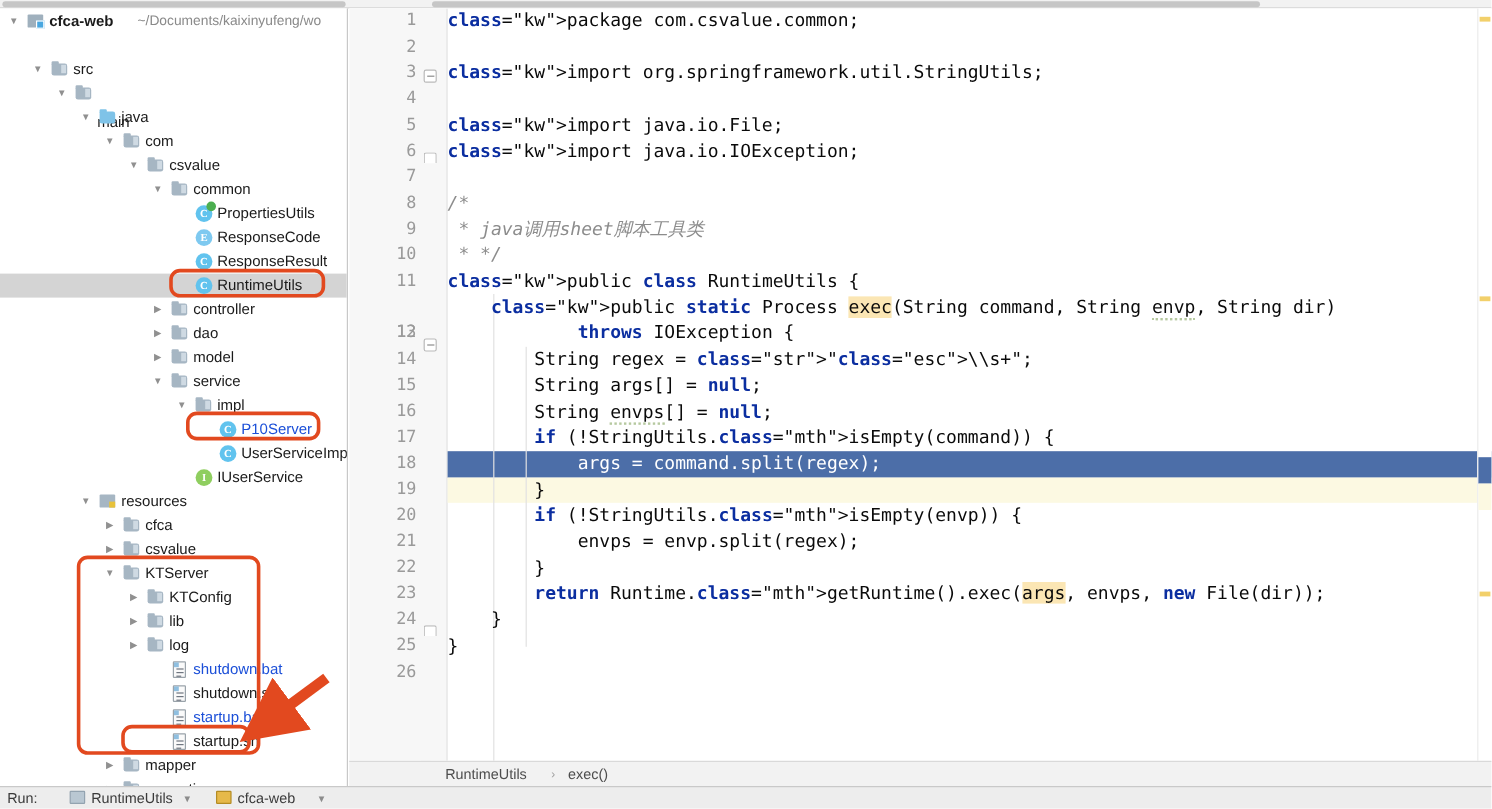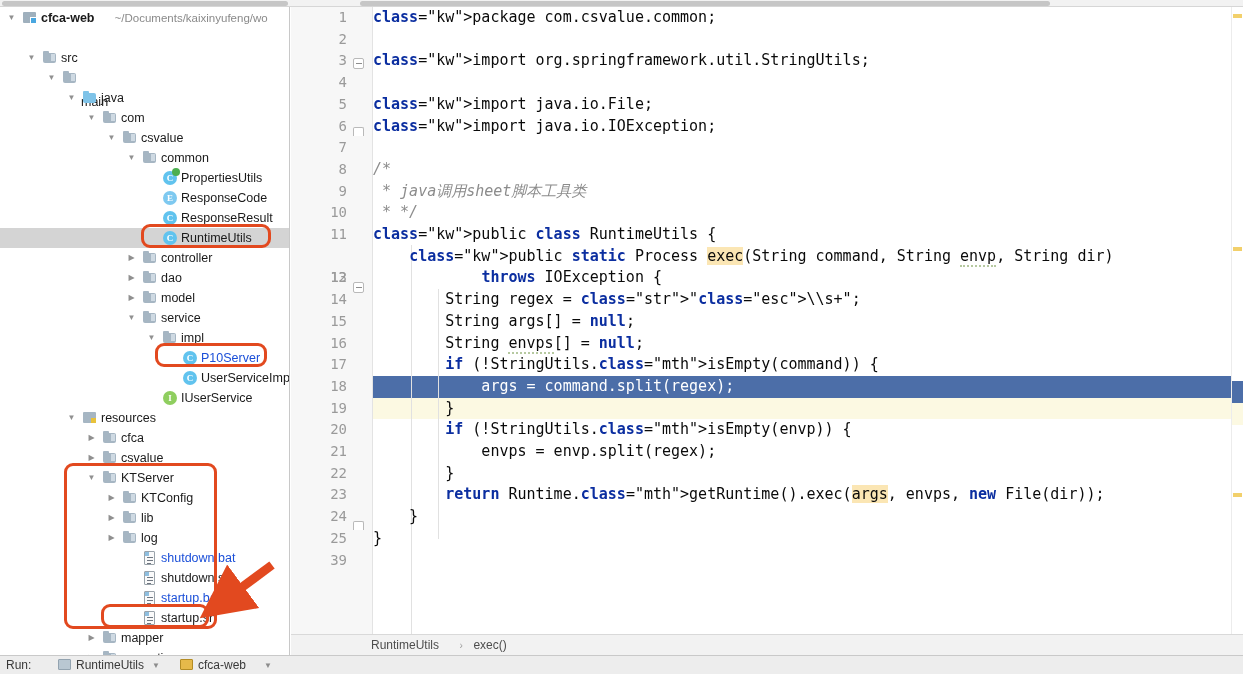--- a/index.html
+++ b/index.html
@@ -433,21 +433,21 @@
         <div class="num" style="top: 325.5px;">16</div>
         <div class="num" style="top: 347.2px;">17</div>
         <div class="num" style="top: 368.9px;">18</div>
         <div class="num" style="top: 390.6px;">19</div>
         <div class="num" style="top: 412.3px;">20</div>
         <div class="num" style="top: 434px;">21</div>
         <div class="num" style="top: 455.7px;">22</div>
         <div class="num" style="top: 477.4px;">23</div>
         <div class="num" style="top: 499.1px;">24</div>
         <div class="num" style="top: 520.8px;">25</div>
-        <div class="num" style="top: 542.5px;">39</div>
+        <div class="num" style="top: 542.5px;">26</div>
       </div>
     <div class="foldcol"></div>
     <div class="foldmk" style="top:51px">
         <span class="sq"></span>
         <span class="mn"></span>
       </div>
     <div class="foldmk end" style="top:120px">
         <span class="sq"></span>
       </div>
     <div class="foldmk" style="top:275px">

